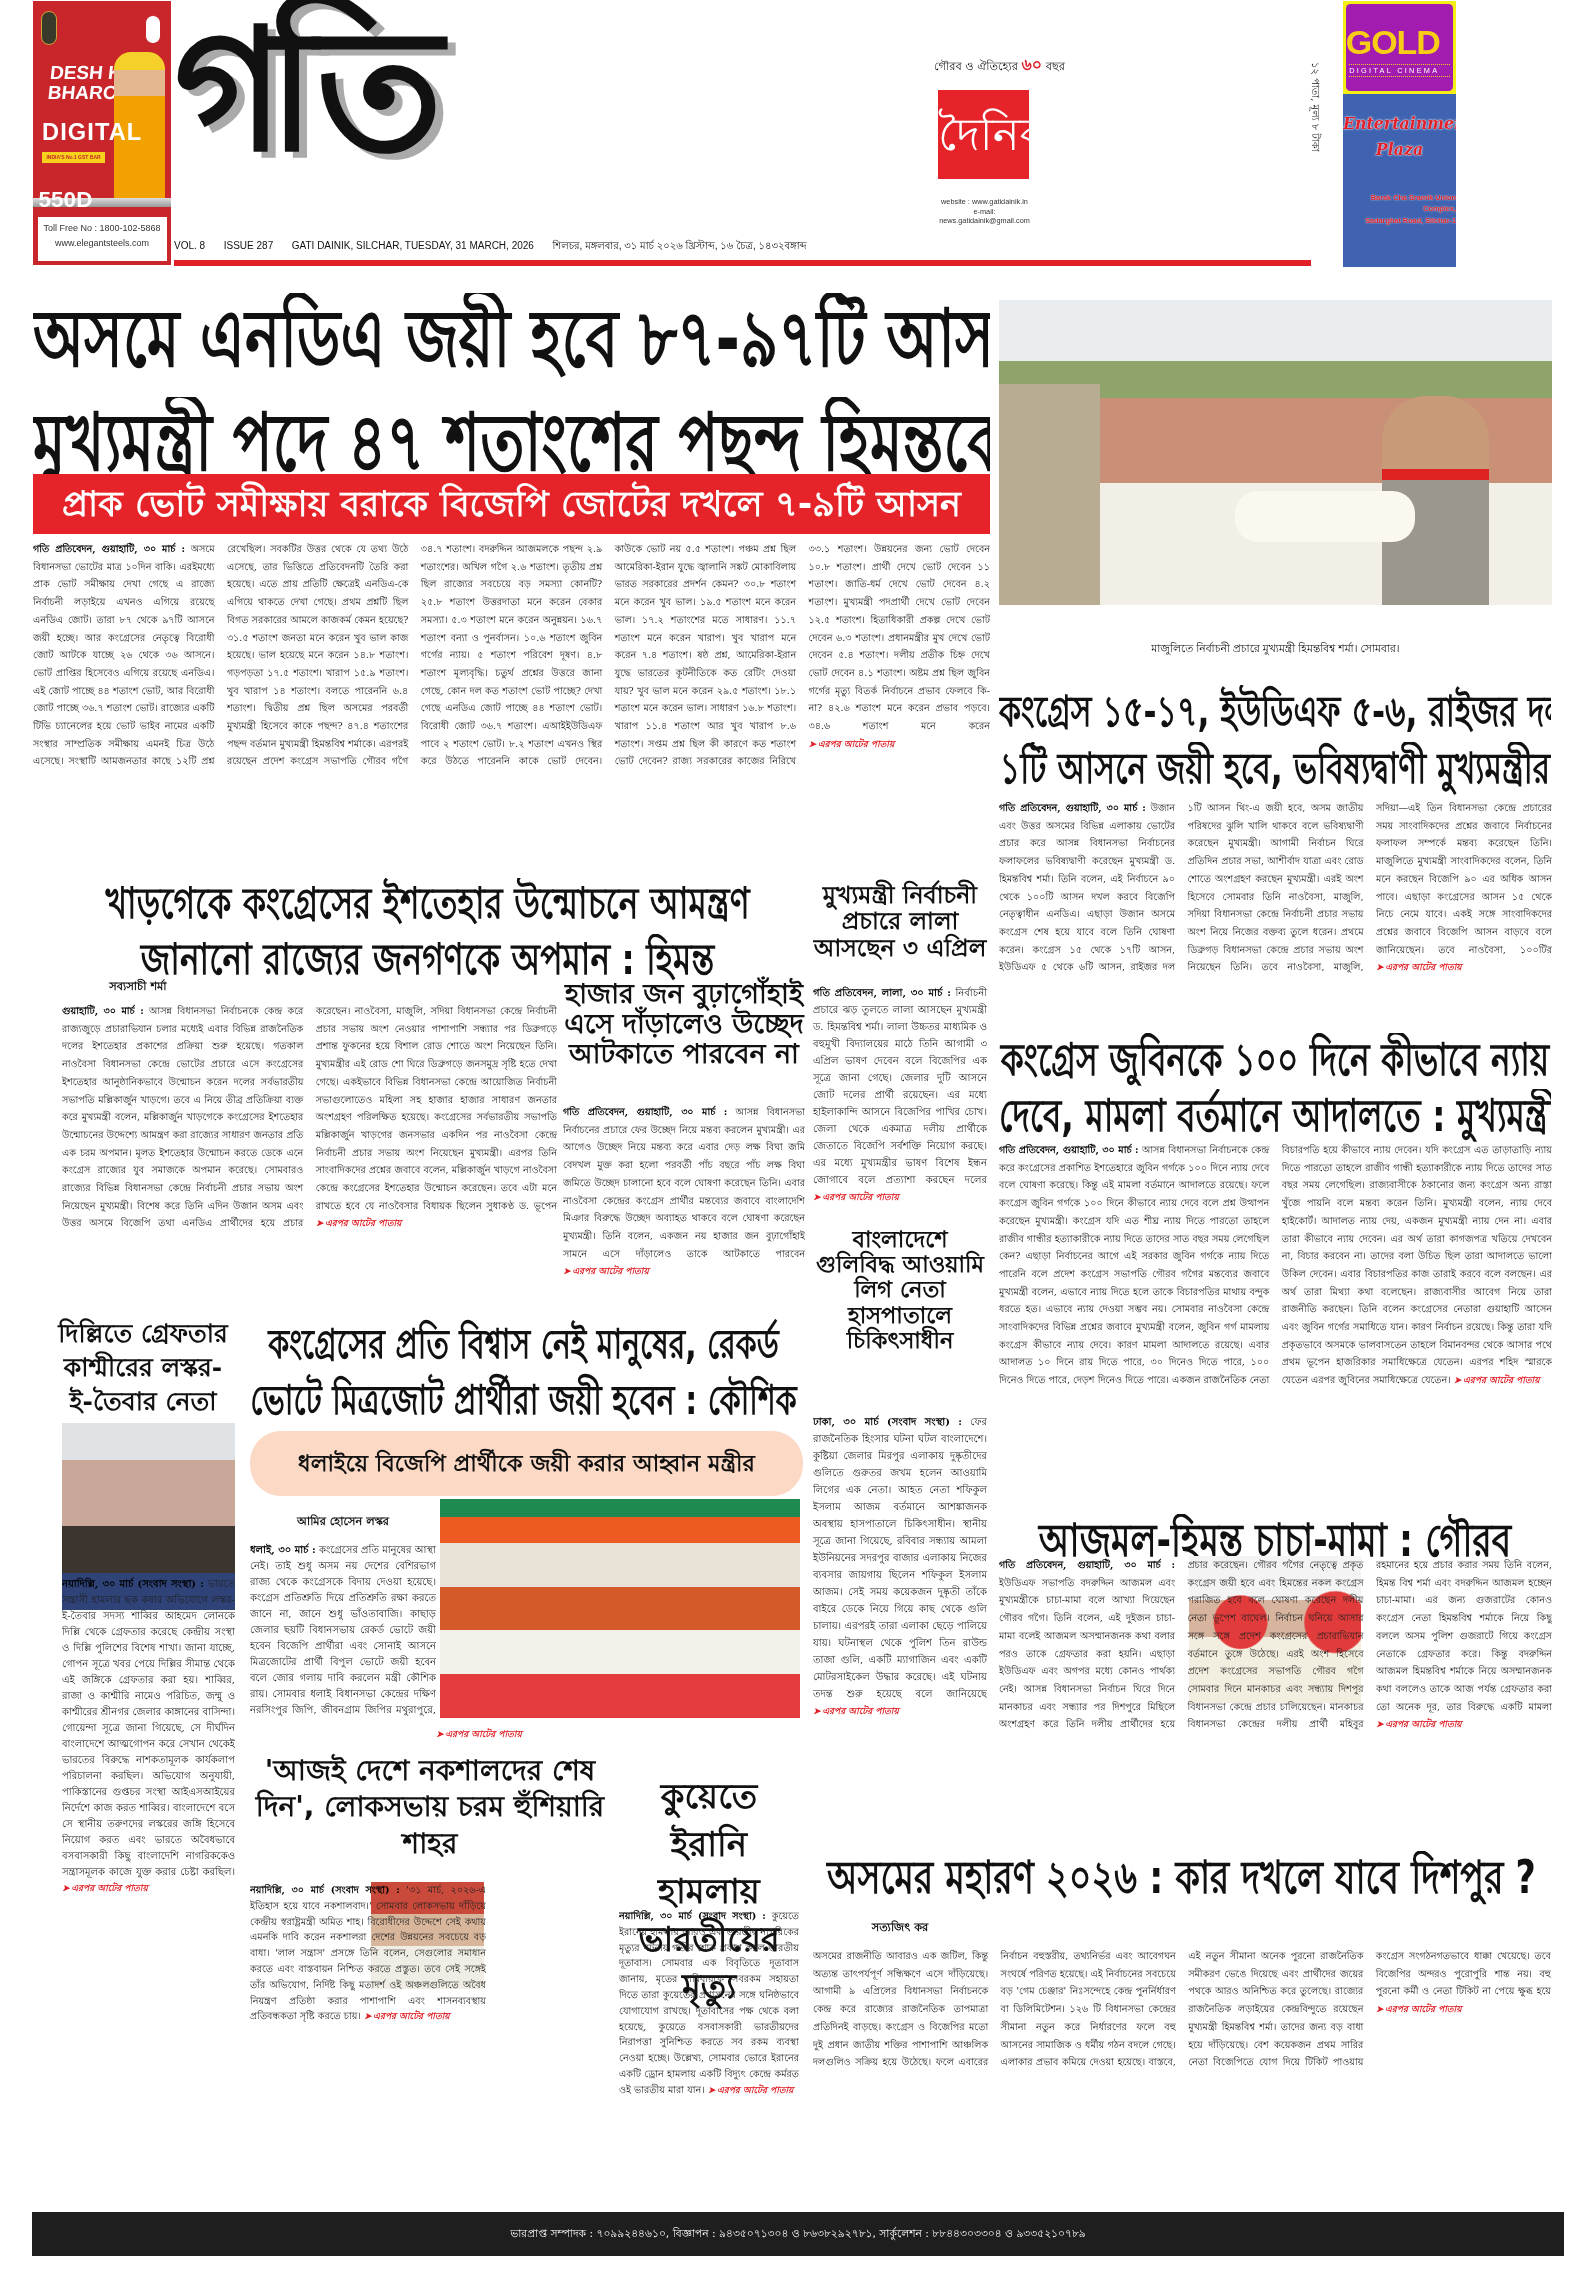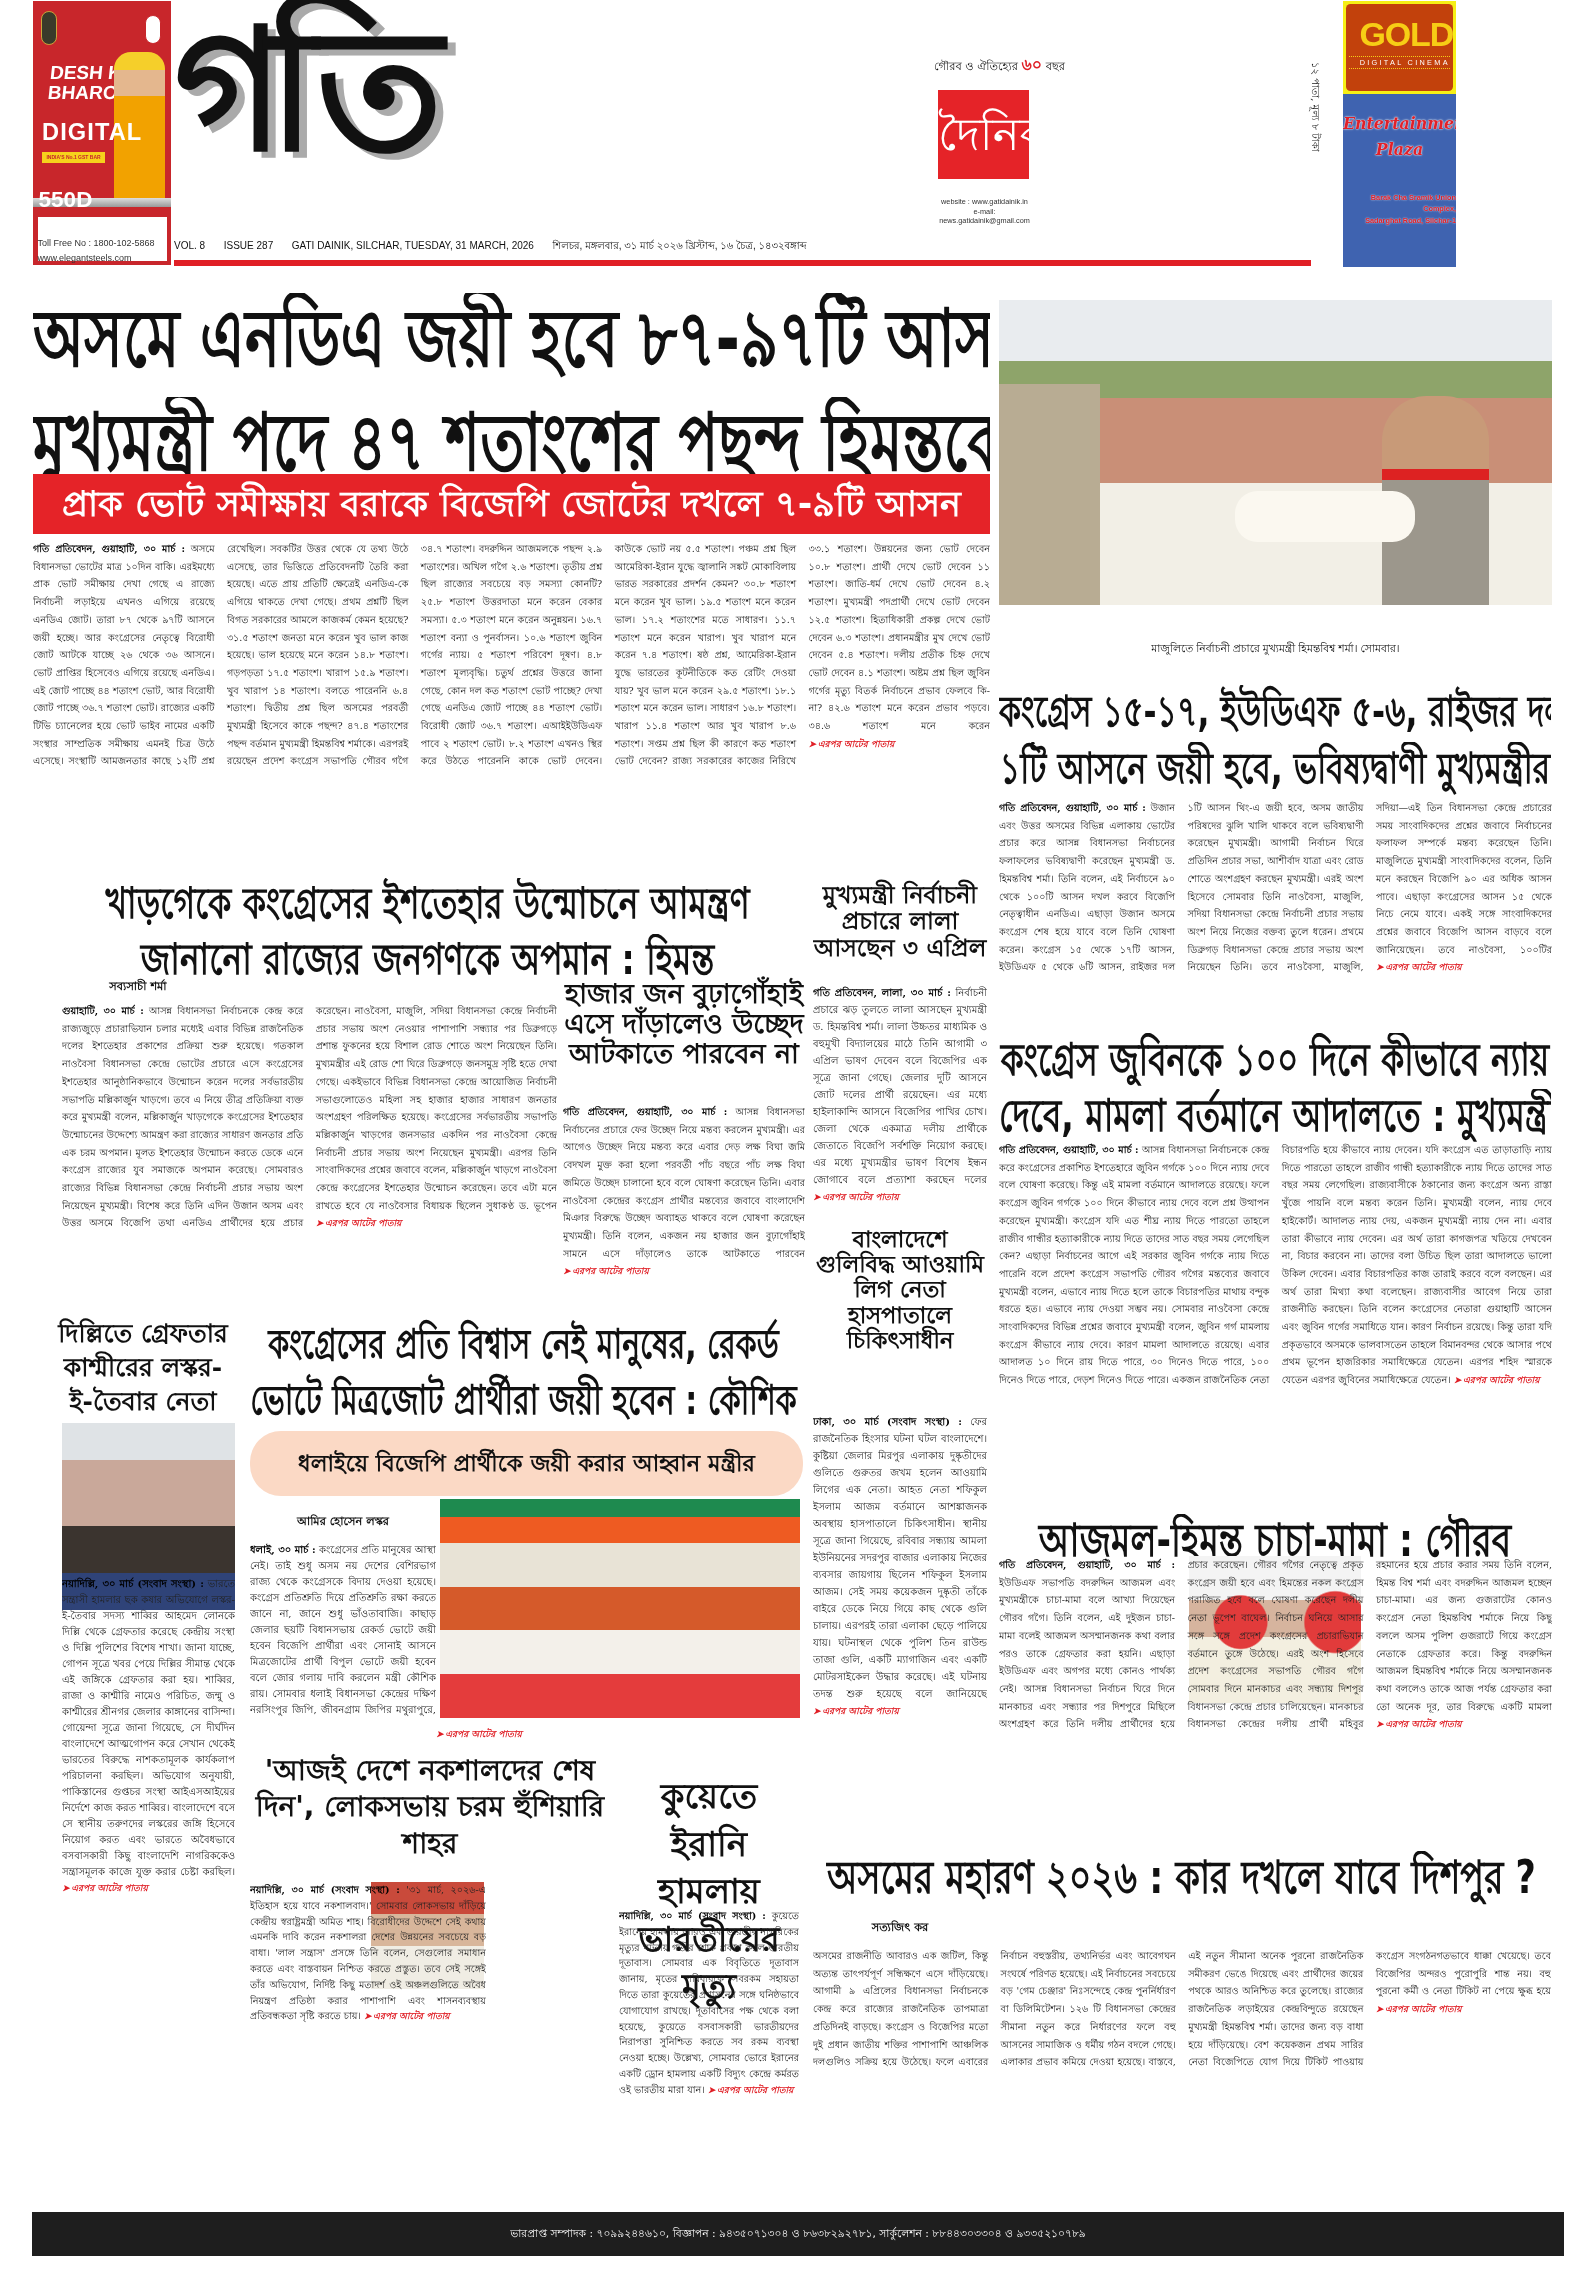--- a/index.html
+++ b/index.html
@@ -9,24 +9,24 @@
 
 .ad-left{left:33px;top:1.1px;width:138px;height:264px;background:#c8262b;overflow:hidden}
 .ad-left .tag{color:#fff;font-weight:bold;font-family:"Liberation Sans",sans-serif;font-size:19px;line-height:20px;position:absolute;left:15.8px;top:62px;transform:skewX(-6deg)}
 .ad-left .brand{position:absolute;left:9px;top:118px;color:#fff;font-family:"Liberation Sans",sans-serif;font-weight:bold;font-size:23.6px;letter-spacing:1.1px}
 .ad-left .strip{position:absolute;left:9px;top:151px;width:63px;height:11.3px;background:#f6d21c;color:#c8262b;font-size:5px;font-family:"Liberation Sans",sans-serif;font-weight:bold;text-align:center;line-height:11.3px}
 .ad-left .num{position:absolute;left:5.6px;top:186px;color:#fff;font-weight:bold;font-family:"Liberation Sans",sans-serif;font-size:22.5px}
 .ad-left .man{position:absolute;right:5.6px;top:51px;width:51px;height:146px;background:linear-gradient(#f5cf2a 0 12%,#e4b78e 12% 30%,#f2a200 30% 100%);border-radius:17px 17px 0 0}
 .ad-left .pipe{position:absolute;left:0;top:197px;width:100%;height:9px;background:linear-gradient(#ddd,#999)}
 .ad-left .seal{position:absolute;left:7.9px;top:10px;width:15.8px;height:34px;border:1.7px solid #caa63b;border-radius:7.9px;background:#3a3a2a}
 .ad-left .badge{position:absolute;right:10px;top:13.5px;width:15.8px;height:29px;border-radius:7.9px;background:#fff;border:1.7px solid #c8262b}
-.ad-left .box{position:absolute;left:4.5px;bottom:4.5px;width:129px;height:44px;background:#fff;text-align:left;font-family:"Liberation Sans",sans-serif;color:#333;font-size:9px;line-height:15.8px;padding-top:19px}
+.ad-left .box{position:absolute;left:4.5px;bottom:4.5px;width:129px;height:44px;background:#fff;text-align:center;font-family:"Liberation Sans",sans-serif;color:#333;font-size:9px;line-height:15.8px;padding-top:4px}
 .ad-right{left:1343px;top:1.1px;width:113px;height:266px;background:#3f63b0;overflow:hidden}
 .ad-right .gold{position:absolute;left:0;top:0;width:100%;height:93px;background:#f6ef16;padding:2.8px}
-.ad-right .gold-inner{width:100%;height:100%;background:#c2410c;border-radius:4.5px;text-align:right;padding-top:11px}
+.ad-right .gold-inner{width:100%;height:100%;background:#a21caf;border-radius:4.5px;text-align:left;padding-top:19px}
 .ad-right .gold-word{color:#f7cd15;font-family:"Liberation Sans",sans-serif;font-weight:bold;font-size:34px;letter-spacing:-1.1px;line-height:39px}
 .ad-right .dc{color:#fff;font-family:"Liberation Sans",sans-serif;font-size:7.3px;letter-spacing:2.3px;border-top:1.1px dotted #f7cd15;border-bottom:1.1px dotted #f7cd15;margin:2.3px 3.4px;padding:1.1px 0}
 .ad-right .ent{position:absolute;top:110px;left:0;width:100%;text-align:center;color:#e0202a;font-family:"DejaVu Serif",serif;font-style:italic;font-weight:bold;font-size:15.8px;line-height:26px;text-shadow:0 0 2.3px #fff,0 0 1.1px #fff}
 .ad-right .addr{position:absolute;top:191px;width:100%;text-align:right;color:#e0202a;font-family:"Liberation Sans",sans-serif;font-weight:bold;font-size:7.3px;line-height:11.3px;text-shadow:0 0 1.7px #fff}
 
 .logo{left:174px;top:5.6px;width:169px;height:169px;font-family:"DejaVu Sans",sans-serif;font-weight:bold;font-size:169px;line-height:169px;color:#111;letter-spacing:-17px;text-shadow:7.9px 5.6px 0 #aaa}
 .mast-tag{left:934px;top:52px;font-size:11.3px;color:#111}
 .mast-tag b{color:#e01f26;font-size:15.8px}
 .mast-dainik{left:938px;top:90px;width:91px;height:89px;background:#e52328;color:#fff;font-size:45px;line-height:89px;text-align:center;font-family:"DejaVu Sans",sans-serif}
 .mast-web{left:934px;top:197px;width:101px;text-align:center;font-family:"Liberation Sans",sans-serif;font-size:7.3px;line-height:9.6px;color:#333}

